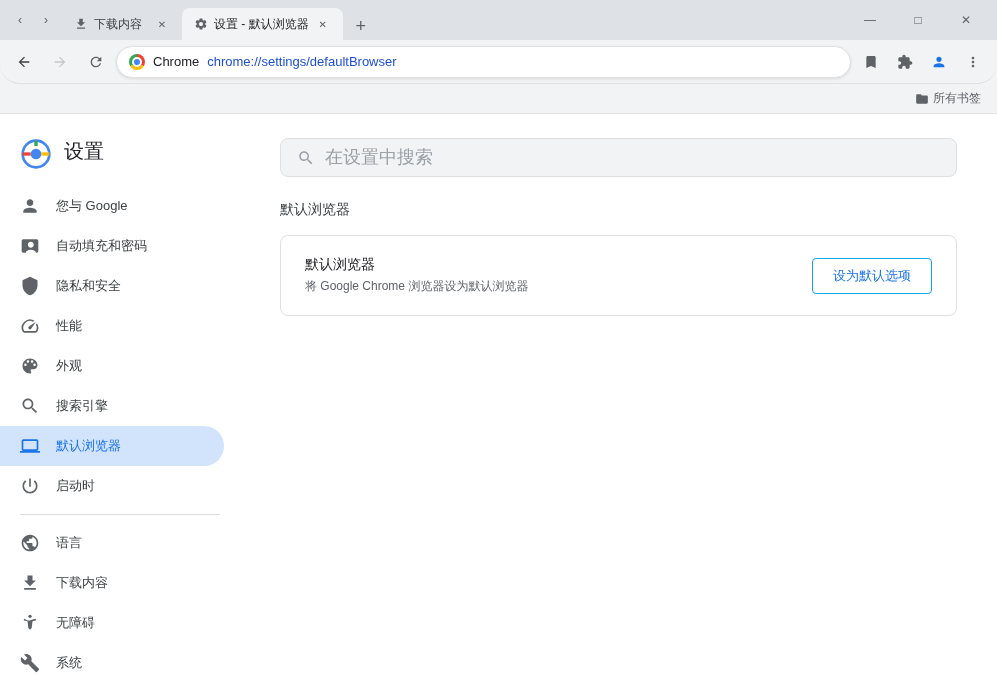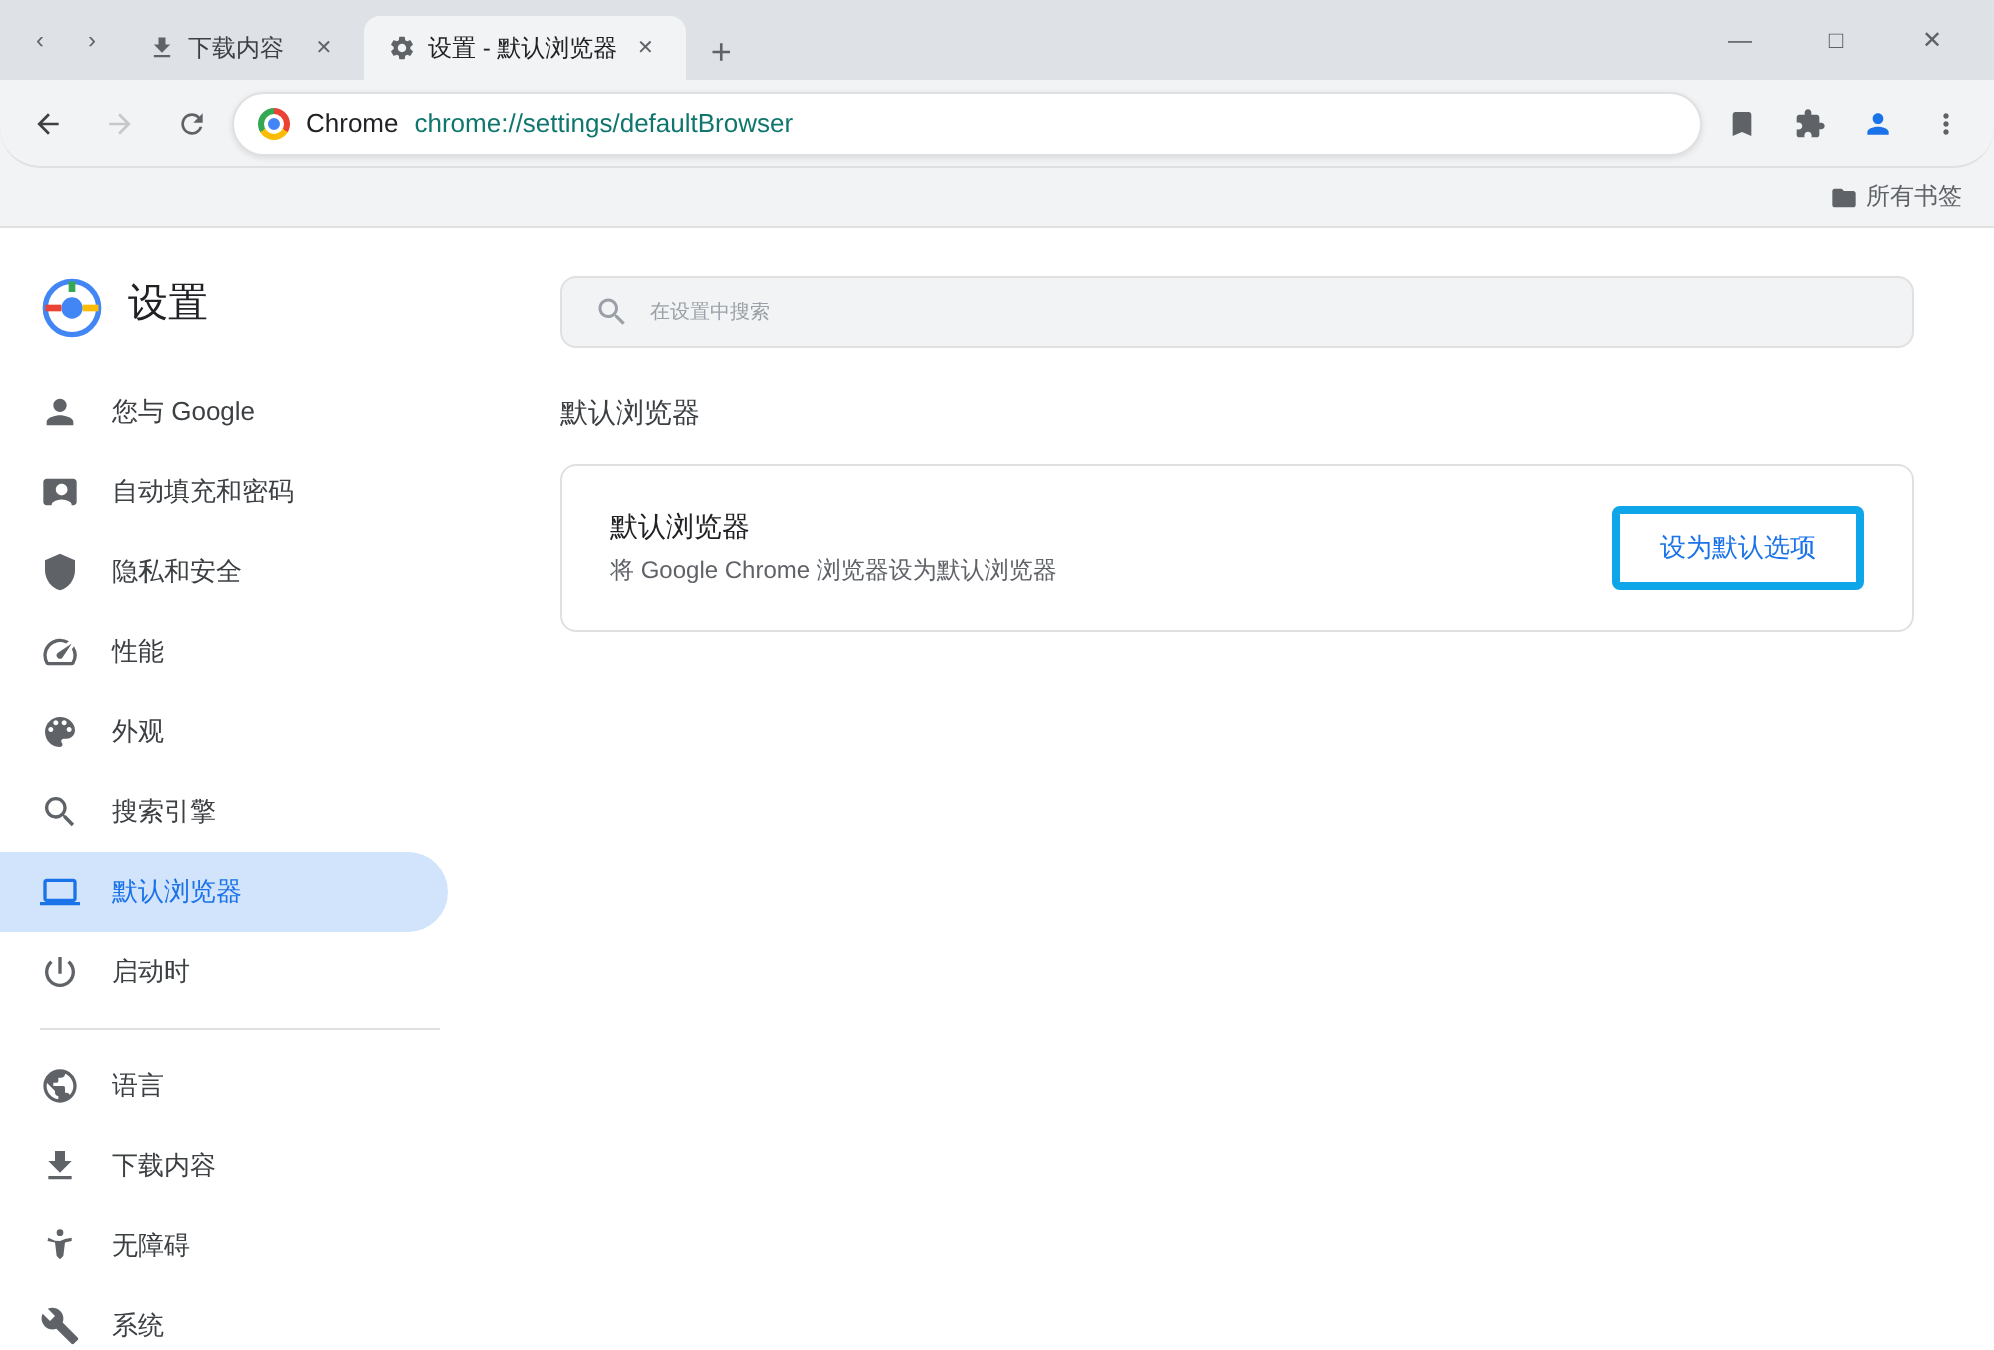--- a/index.html
+++ b/index.html
@@ -188,21 +188,21 @@
       background: #f1f3f4;
       border-radius: 8px;
       padding: 8px 16px;
       gap: 10px;
       margin-bottom: 24px;
       border: 1px solid #e0e0e0;
     }
     .search-box input {
       border: none;
       background: transparent;
-      font-size: 10px;
+      font-size: 18px;
       color: #14532d;
       outline: none;
       flex: 1;
       font-family: inherit;
     }
     .search-box input::placeholder { color: #9aa0a6; }
     .section-title {
       font-size: 14px;
       font-weight: 500;
       color: #3c4043;
@@ -222,21 +222,21 @@
       font-weight: 500;
       color: #202124;
       margin-bottom: 4px;
     }
     .card-subtitle {
       font-size: 12px;
       color: #5f6368;
     }
     .btn-default {
       padding: 8px 20px;
-      border: 4px solid #0ea5e9;
+      border: 1px solid #0ea5e9;
       border-radius: 4px;
       background: #fff;
       color: #1a73e8;
       font-size: 13px;
       cursor: pointer;
       white-space: nowrap;
       font-family: inherit;
     }
 
     
@@ -298,21 +298,21 @@
   </div>
   <div class="nav-btn">
     <svg width="16" height="16" viewBox="0 0 24 24" fill="#5f6368">
         <path d="M17.65 6.35C16.2 4.9 14.21 4 12 4c-4.42 0-7.99 3.58-7.99 8s3.57 8 7.99 8c3.73 0 6.84-2.55 7.73-6h-2.08c-.82 2.33-3.04 4-5.65 4-3.31 0-6-2.69-6-6s2.69-6 6-6c1.66 0 3.14.69 4.22 1.78L13 11h7V4l-2.35 2.35z"></path>
       </svg>
   </div>
 
   <div class="address-bar">
     <div class="chrome-logo"></div>
     <span style="font-size:13px;color:#202124;font-weight:400;">Chrome</span>
-    <span class="address-text" style="color:#0f766e;">chrome://settings/defaultBrowser</span>
+    <span class="address-text" style="color:#1d4ed8;">chrome://settings/defaultBrowser</span>
   </div>
 
   <div class="nav-right">
     <div class="nav-btn">
       <svg width="16" height="16" viewBox="0 0 24 24" fill="#5f6368">
           <path d="M17 3H7c-1.1 0-2 .9-2 2v16l7-3 7 3V5c0-1.1-.9-2-2-2z"></path>
         </svg>
     </div>
     <div class="nav-btn">
       <svg width="16" height="16" viewBox="0 0 24 24" fill="#5f6368">

